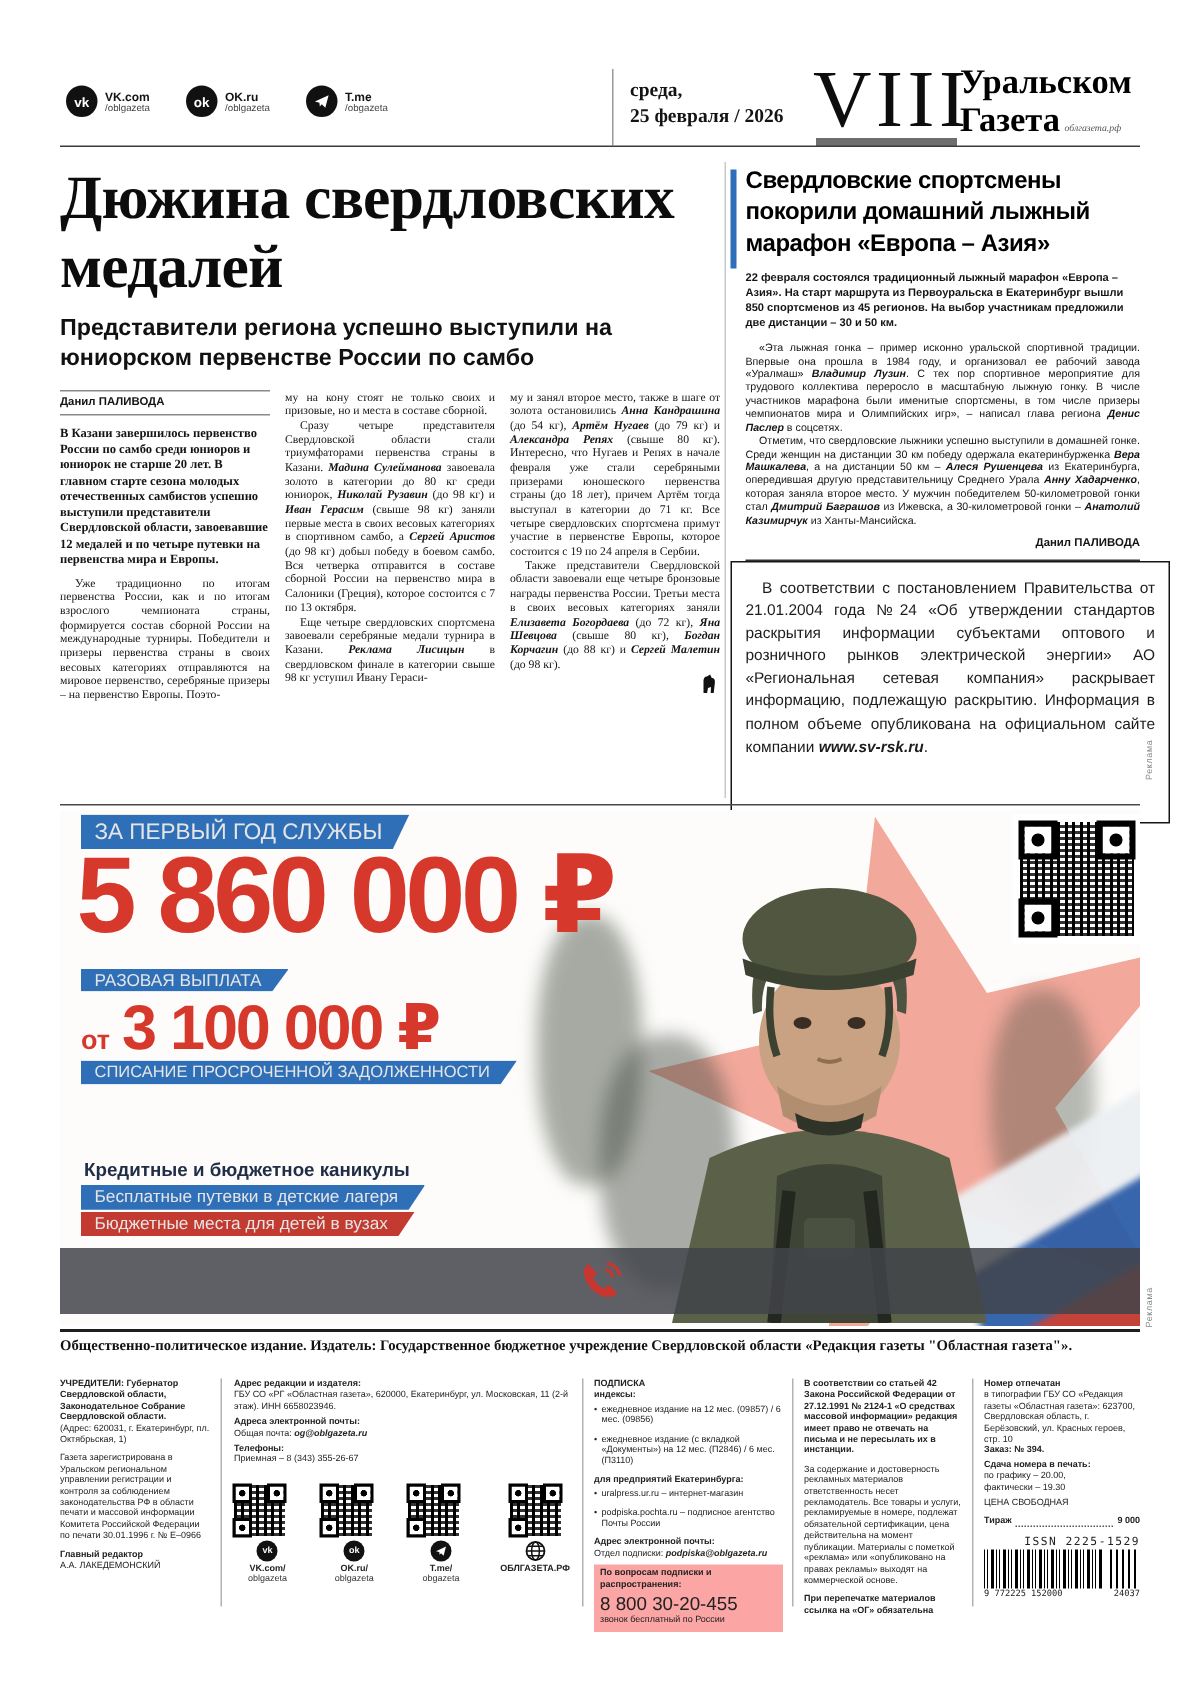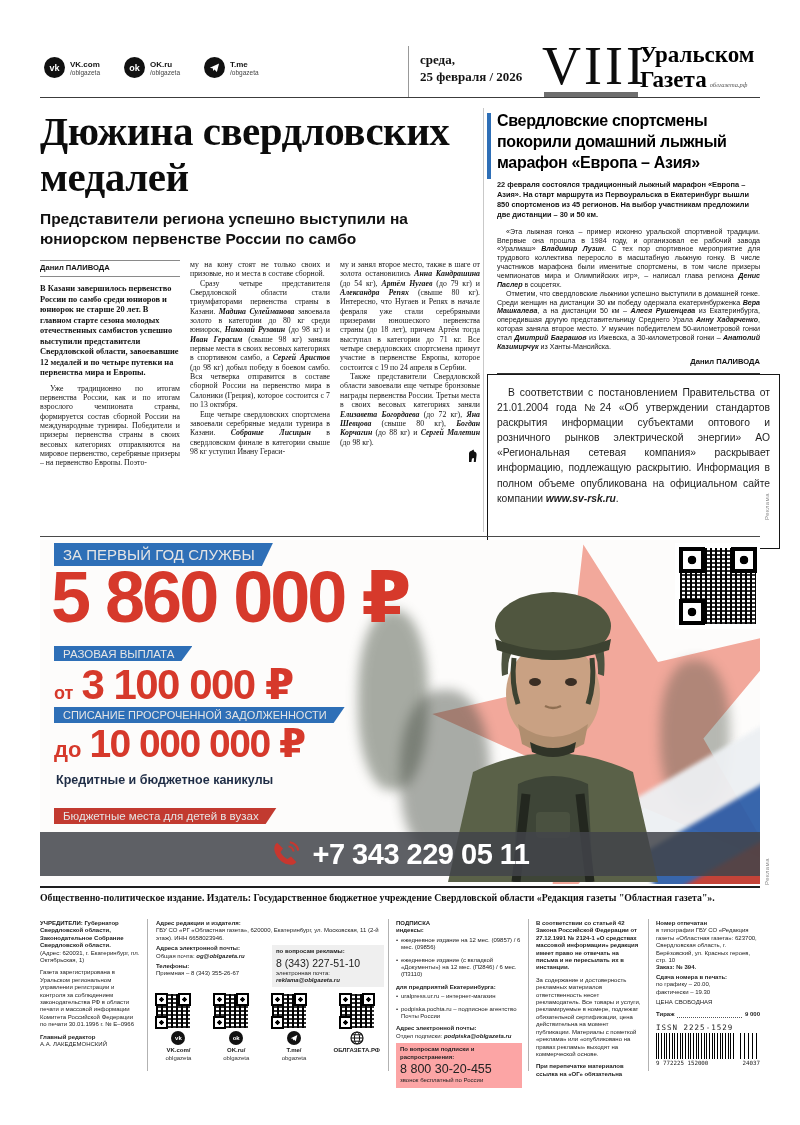--- a/index.html
+++ b/index.html
@@ -107,21 +107,21 @@
   .qrcell{width:46px;text-align:center;cursor:pointer}
   .qrcell .ic{width:14px;height:14px;border-radius:50%;background:#111;margin:3px auto 2px;display:flex;align-items:center;justify-content:center;color:#fff;font:700 6px "Liberation Sans",sans-serif}
   .qrcell .l1{font-weight:700;display:block}
   .qrcell .l2{display:block;color:#333}
   .subbox{background:#fca5a5;padding:3px 4px;margin-top:3px}
   .subbox .ph{font:400 12.5px/14px "Liberation Sans",sans-serif;margin:1px 0}
   .bullet{padding-left:5px;position:relative;margin:0 0 2px}
   .bullet::before{content:"•";position:absolute;left:0;top:0}
   .tirazh{display:flex;align-items:flex-end;margin:5px 0 4px;font-weight:700}
   .tirazh .dots{flex:1;border-bottom:1px dotted #555;margin:0 3px 1px}
-  .issn{font:400 7.5px/9px "DejaVu Sans Mono",monospace;text-align:left;letter-spacing:1px;margin-top:3px}
+  .issn{font:400 7.5px/9px "DejaVu Sans Mono",monospace;text-align:right;letter-spacing:1px;margin-top:3px}
   .barcode{height:26px;margin-top:1px;display:flex;gap:4px;background:#fff}
   .bars-main{flex:1;background:repeating-linear-gradient(90deg,#000 0 1px,#fff 1px 2px,#000 2px 3px,#fff 3px 5px,#000 5px 6.5px,#fff 6.5px 8px)}
   .bars-addon{width:20px;background:repeating-linear-gradient(90deg,#000 0 1.5px,#fff 1.5px 4px)}
   .bc-nums{display:flex;justify-content:space-between;font:400 5.8px "DejaVu Sans Mono",monospace;margin-top:1px}
 </style>
 </head>
 <body>
 
 <div class="header">
   <div class="socials">
@@ -169,21 +169,21 @@
   <div class="subtitle">Представители региона успешно выступили на юниорском первенстве России по самбо</div>
   <div class="columns">
     <div class="col">
       <div class="byline">Данил ПАЛИВОДА</div>
       <p class="lead-par">В Казани завершилось первенство России по самбо среди юниоров и юниорок не старше 20 лет. В главном старте сезона молодых отечественных самбистов успешно выступили представители Свердловской области, завоевавшие 12 медалей и по четыре путевки на первенства мира и Европы.</p>
       <p class="t ind">Уже традиционно по итогам первенства России, как и по итогам взрослого чемпионата страны, формируется состав сборной России на международные турниры. Победители и призеры первенства страны в своих весовых категориях отправляются на мировое первенство, серебряные призеры – на первенство Европы. Поэто-</p>
     </div>
     <div class="col">
       <p class="t">му на кону стоят не только своих и призовые, но и места в составе сборной.</p>
       <p class="t ind">Сразу четыре представителя Свердловской области стали триумфаторами первенства страны в Казани. <b class="bi">Мадина Сулейманова</b> завоевала золото в категории до 80 кг среди юниорок, <b class="bi">Николай Рузавин</b> (до 98 кг) и <b class="bi">Иван Герасим</b> (свыше 98 кг) заняли первые места в своих весовых категориях в спортивном самбо, а <b class="bi">Сергей Аристов</b> (до 98 кг) добыл победу в боевом самбо. Вся четверка отправится в составе сборной России на первенство мира в Салоники (Греция), которое состоится с 7 по 13 октября.</p>
-      <p class="t ind">Еще четыре свердловских спортсмена завоевали серебряные медали турнира в Казани. <b class="bi">Собрание Лисицын</b> в свердловском финале в категории свыше 98 кг уступил Ивану Гераси-</p>
+      <p class="t ind">Еще четыре свердловских спортсмена завоевали серебряные медали турнира в Казани. <b class="bi">Реклама Лисицын</b> в свердловском финале в категории свыше 98 кг уступил Ивану Гераси-</p>
     </div>
     <div class="col">
       <p class="t">му и занял второе место, также в шаге от золота остановились <b class="bi">Анна Кандрашина</b> (до 54 кг), <b class="bi">Артём Нугаев</b> (до 79 кг) и <b class="bi">Александра Репях</b> (свыше 80 кг). Интересно, что Нугаев и Репях в начале февраля уже стали серебряными призерами юношеского первенства страны (до 18 лет), причем Артём тогда выступал в категории до 71 кг. Все четыре свердловских спортсмена примут участие в первенстве Европы, которое состоится с 19 по 24 апреля в Сербии.</p>
       <p class="t ind">Также представители Свердловской области завоевали еще четыре бронзовые награды первенства России. Третьи места в своих весовых категориях заняли <b class="bi">Елизавета Богордаева</b> (до 72 кг), <b class="bi">Яна Шевцова</b> (свыше 80 кг), <b class="bi">Богдан Корчагин</b> (до 88 кг) и <b class="bi">Сергей Малетин</b> (до 98 кг).</p>
       <svg class="endmark" width="11" height="14" viewBox="0 0 11 14">
           <path d="M2 13 2 6 Q1.6 2.2 4.6 1.8 L6.4 .6 7.4 2.8 Q9.8 3 9.6 6 L8.8 13 6.8 13 7 9 5 9.6 4.4 13Z" fill="#111"></path>
         </svg>
     </div>
   </div>
 </div>
@@ -238,34 +238,30 @@
   <div class="banner" style="left:14px;top:3px;height:23px;font-size:15px">ЗА ПЕРВЫЙ ГОД СЛУЖБЫ</div>
   <div class="amt amt1">5 860 000 ₽</div>
 
   <div class="banner" style="left:14px;top:106px;height:15px;font-size:11.5px">РАЗОВАЯ ВЫПЛАТА</div>
   <div class="amt amt2 amtrow">
     <span class="pre">от</span>
     <span class="num">3 100 000 ₽</span>
   </div>
 
   <div class="banner" style="left:14px;top:167px;height:16px;font-size:11px">СПИСАНИЕ ПРОСРОЧЕННОЙ ЗАДОЛЖЕННОСТИ</div>
-  <div class="amt amt3 amtrow">
-    <span class="pre">до</span>
-    <span class="num">10 000 000 ₽</span>
-  </div>
 
   <div class="perk1">Кредитные и бюджетное каникулы</div>
+  <div class="banner" style="left:14px;top:250px;height:16.5px;font-size:11.5px">Бесплатные путевки в детские лагеря</div>
   <div class="banner" style="left:14px;top:267.5px;height:16.5px;font-size:11.5px;background:#c23a30">Бюджетные места для детей в вузах</div>
 
   <div class="cta">
     <svg width="28" height="28" viewBox="0 0 32 32">
       <path fill="#c8372f" d="M7 3C4 5 3 9 4.2 13c2 7 7.8 12.8 14.8 14.8 4 1.2 8 .2 10-2.8l-6.2-6.2-4 3c-3-1.2-6.8-5-8-8l3-4L7 3z"></path>
       <path fill="none" stroke="#c8372f" stroke-width="2.4" d="M20 7.5c3 .2 5.5 2.7 5.7 5.7M21.5 2.5c5 .6 9 4.6 9.6 9.6"></path>
     </svg>
-    <span class="p">+7 343 229 05 11</span>
   </div>
 </div>
 <div class="vert" style="left:764px;top:845px;height:40px">Реклама</div>
 
 <div class="foot-rule"></div>
 <div class="colophon">Общественно-политическое издание. Издатель: Государственное бюджетное учреждение Свердловской области «Редакция газеты "Областная газета"».</div>
 
 <div class="footer">
   <div class="fdiv" style="left:107px"></div>
   <div class="fdiv" style="left:348px"></div>
@@ -282,25 +278,20 @@
 
   <div class="fcol fb">
     <p style="margin-bottom:3px"><b>Адрес редакции и издателя:</b><br>
        <span>ГБУ СО «РГ «Областная газета», 620000, Екатеринбург, ул. Московская, 11 (2-й этаж). ИНН 6658023946.</span></p>
     <div class="fb-row">
       <div style="width:112px">
         <p style="margin-bottom:3px"><b>Адреса электронной почты:</b><br>
            <span>Общая почта: <b class="bi">og@oblgazeta.ru</b></span></p>
         <p><b>Телефоны:</b><br>
            <span>Приемная – 8 (343) 355-26-67</span></p>
-      </div>
-      <div class="advbox">
-        <b>по вопросам рекламы:</b>
-        <div class="ph">8 (343) 227-51-10</div>
-        <span>электронная почта: <b class="bi">reklama@oblgazeta.ru</b></span>
       </div>
     </div>
     <div class="qr-row">
       <div class="qrcell">
         <div class="qr small">
             <i></i>
           </div>
         <div class="ic">vk</div>
         <span class="l1">VK.com/</span>
         <span class="l2">oblgazeta</span>

